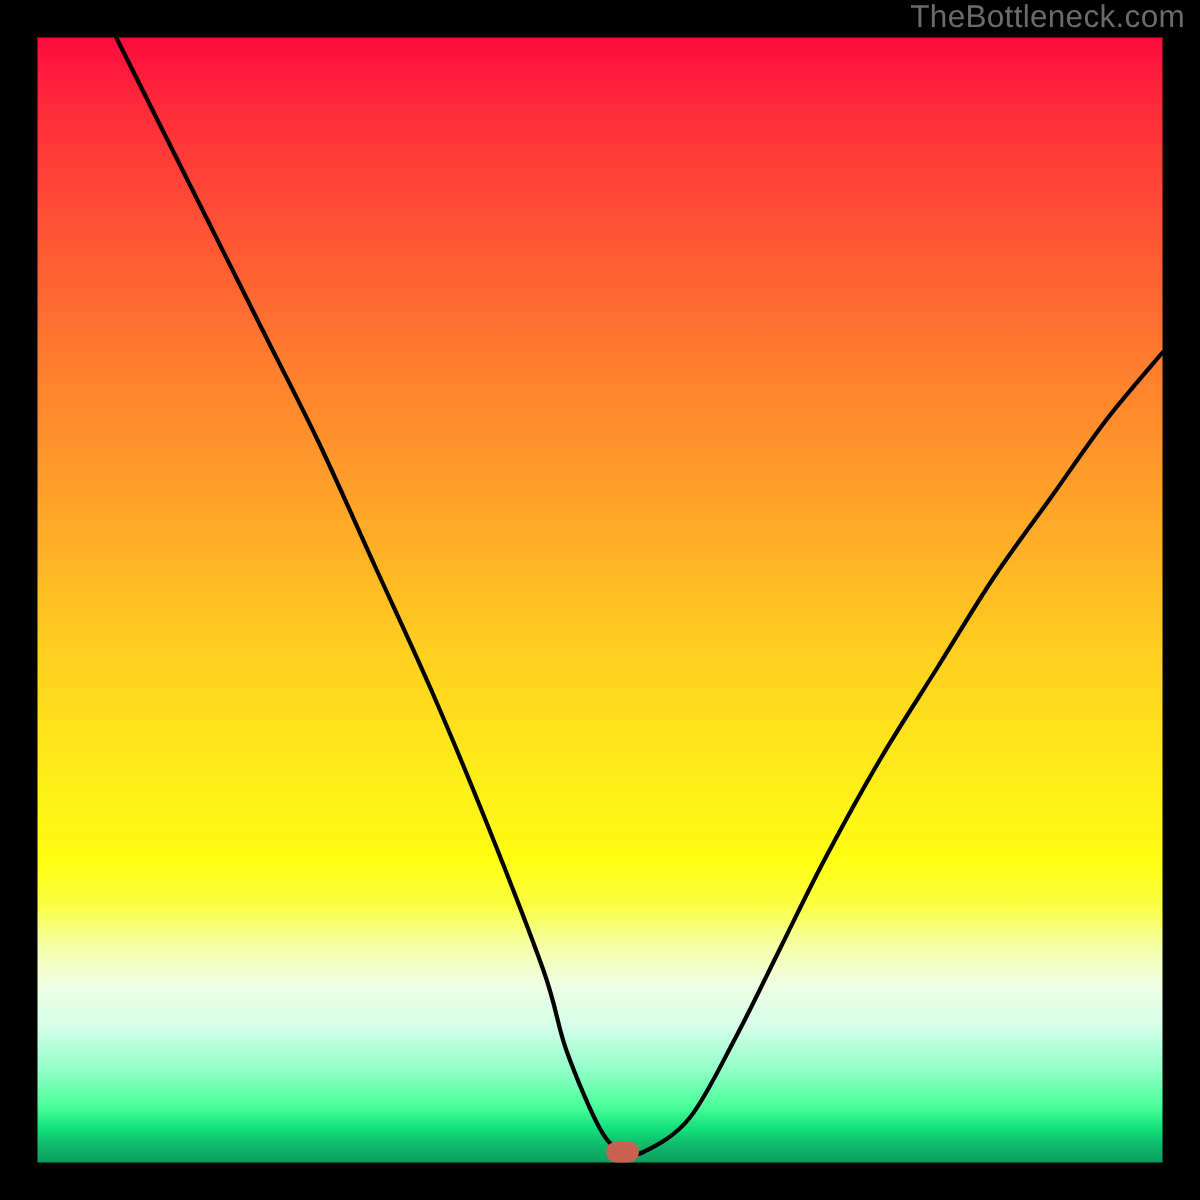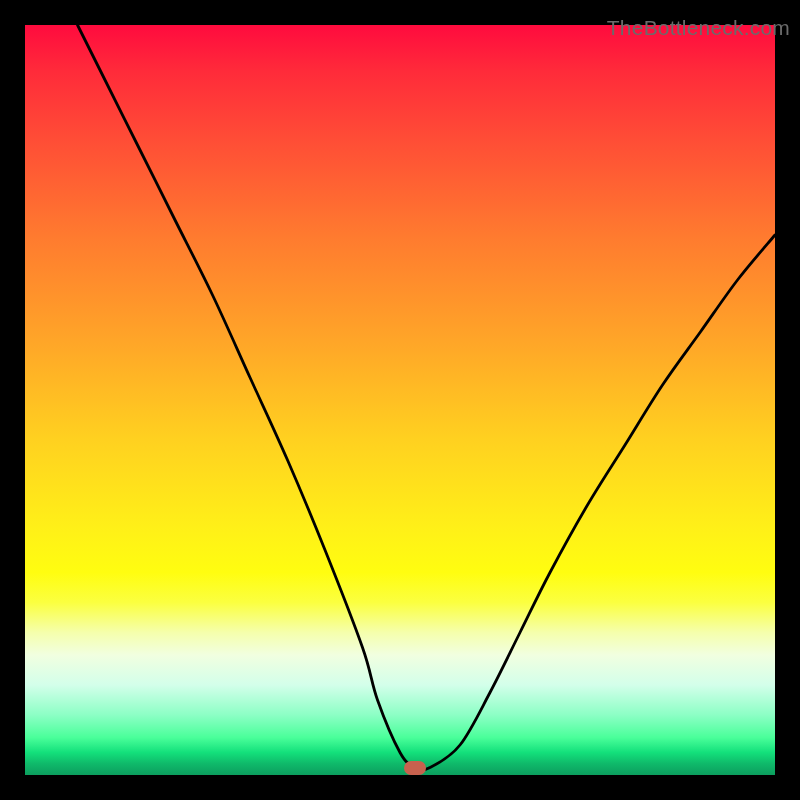--- a/index.html
+++ b/index.html
@@ -55,21 +55,21 @@
   .marker {
     position: absolute;
     width: 22px;
     height: 14px;
     border-radius: 7px;
     background: #c8614e;
     transform: translate(-50%, -50%);
   }
   .attribution {
     position: absolute;
-    top: 16px;
+    top: 0;
     right: 10px;
     color: #6b6b6b;
     font-size: 21px;
     letter-spacing: 0.2px;
     font-weight: 400;
     margin-left: 48px;
   }
 </style>
 </head>
 <body>

